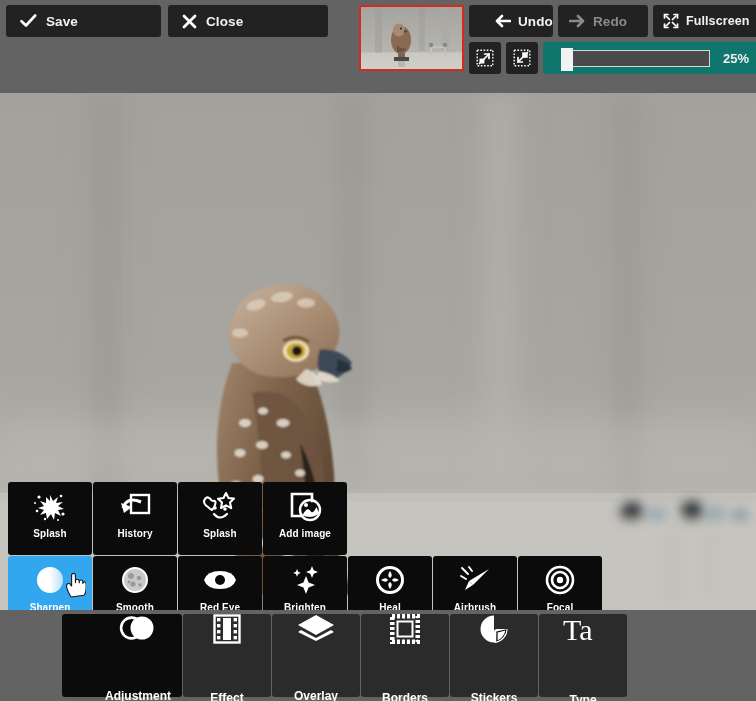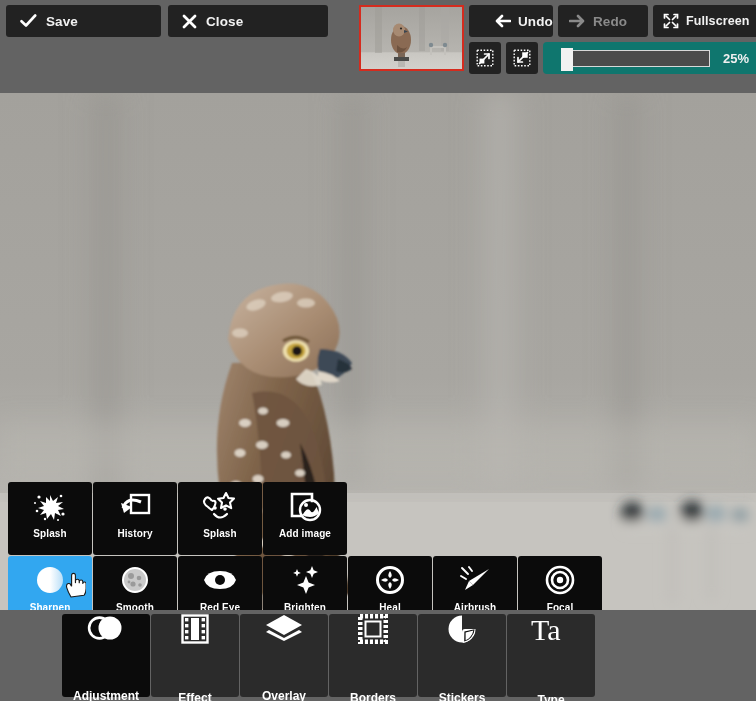--- a/index.html
+++ b/index.html
@@ -227,21 +227,21 @@
     background: #2b2b2b;
     border-radius: 3px;
     display: flex;
     flex-direction: column;
     align-items: center;
     justify-content: flex-start;
     cursor: pointer;
     user-select: none;
     gap: 47px;
   }
-  .nav-tile.active { background: #0b0b0b; }
+  .nav-tile.active { background: #0b0b0b; padding-left: 32px; }
   .nav-tile .n-ico {
     height: 56px;
     display: flex;
     align-items: center;
     justify-content: center;
   }
   .nav-tile .n-lbl {
     font-size: 12px;
     color: #ffffff;
     font-weight: bold;

